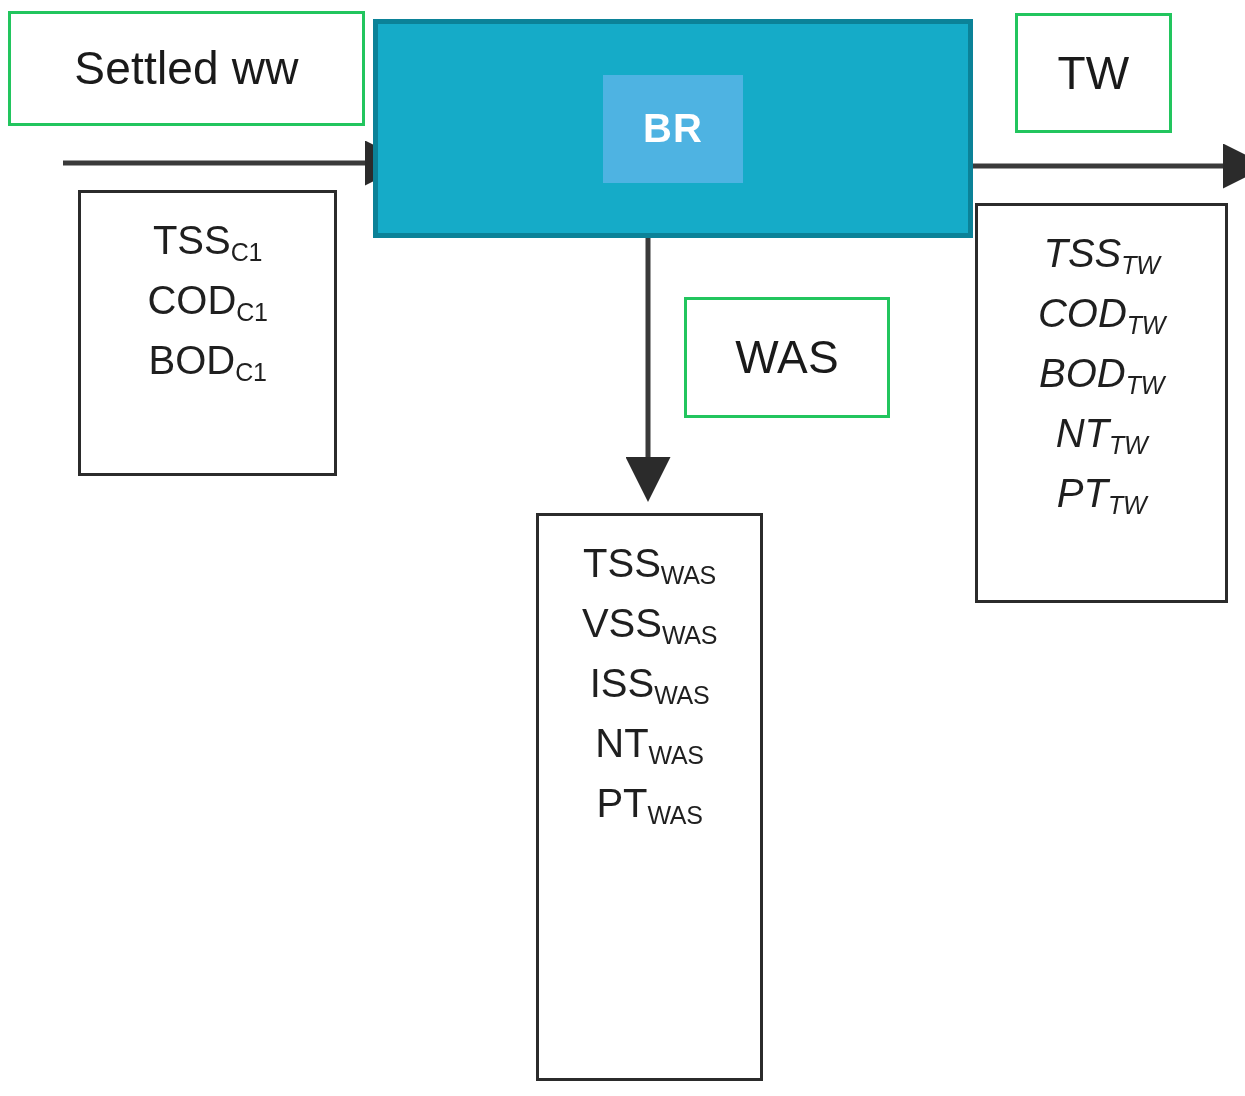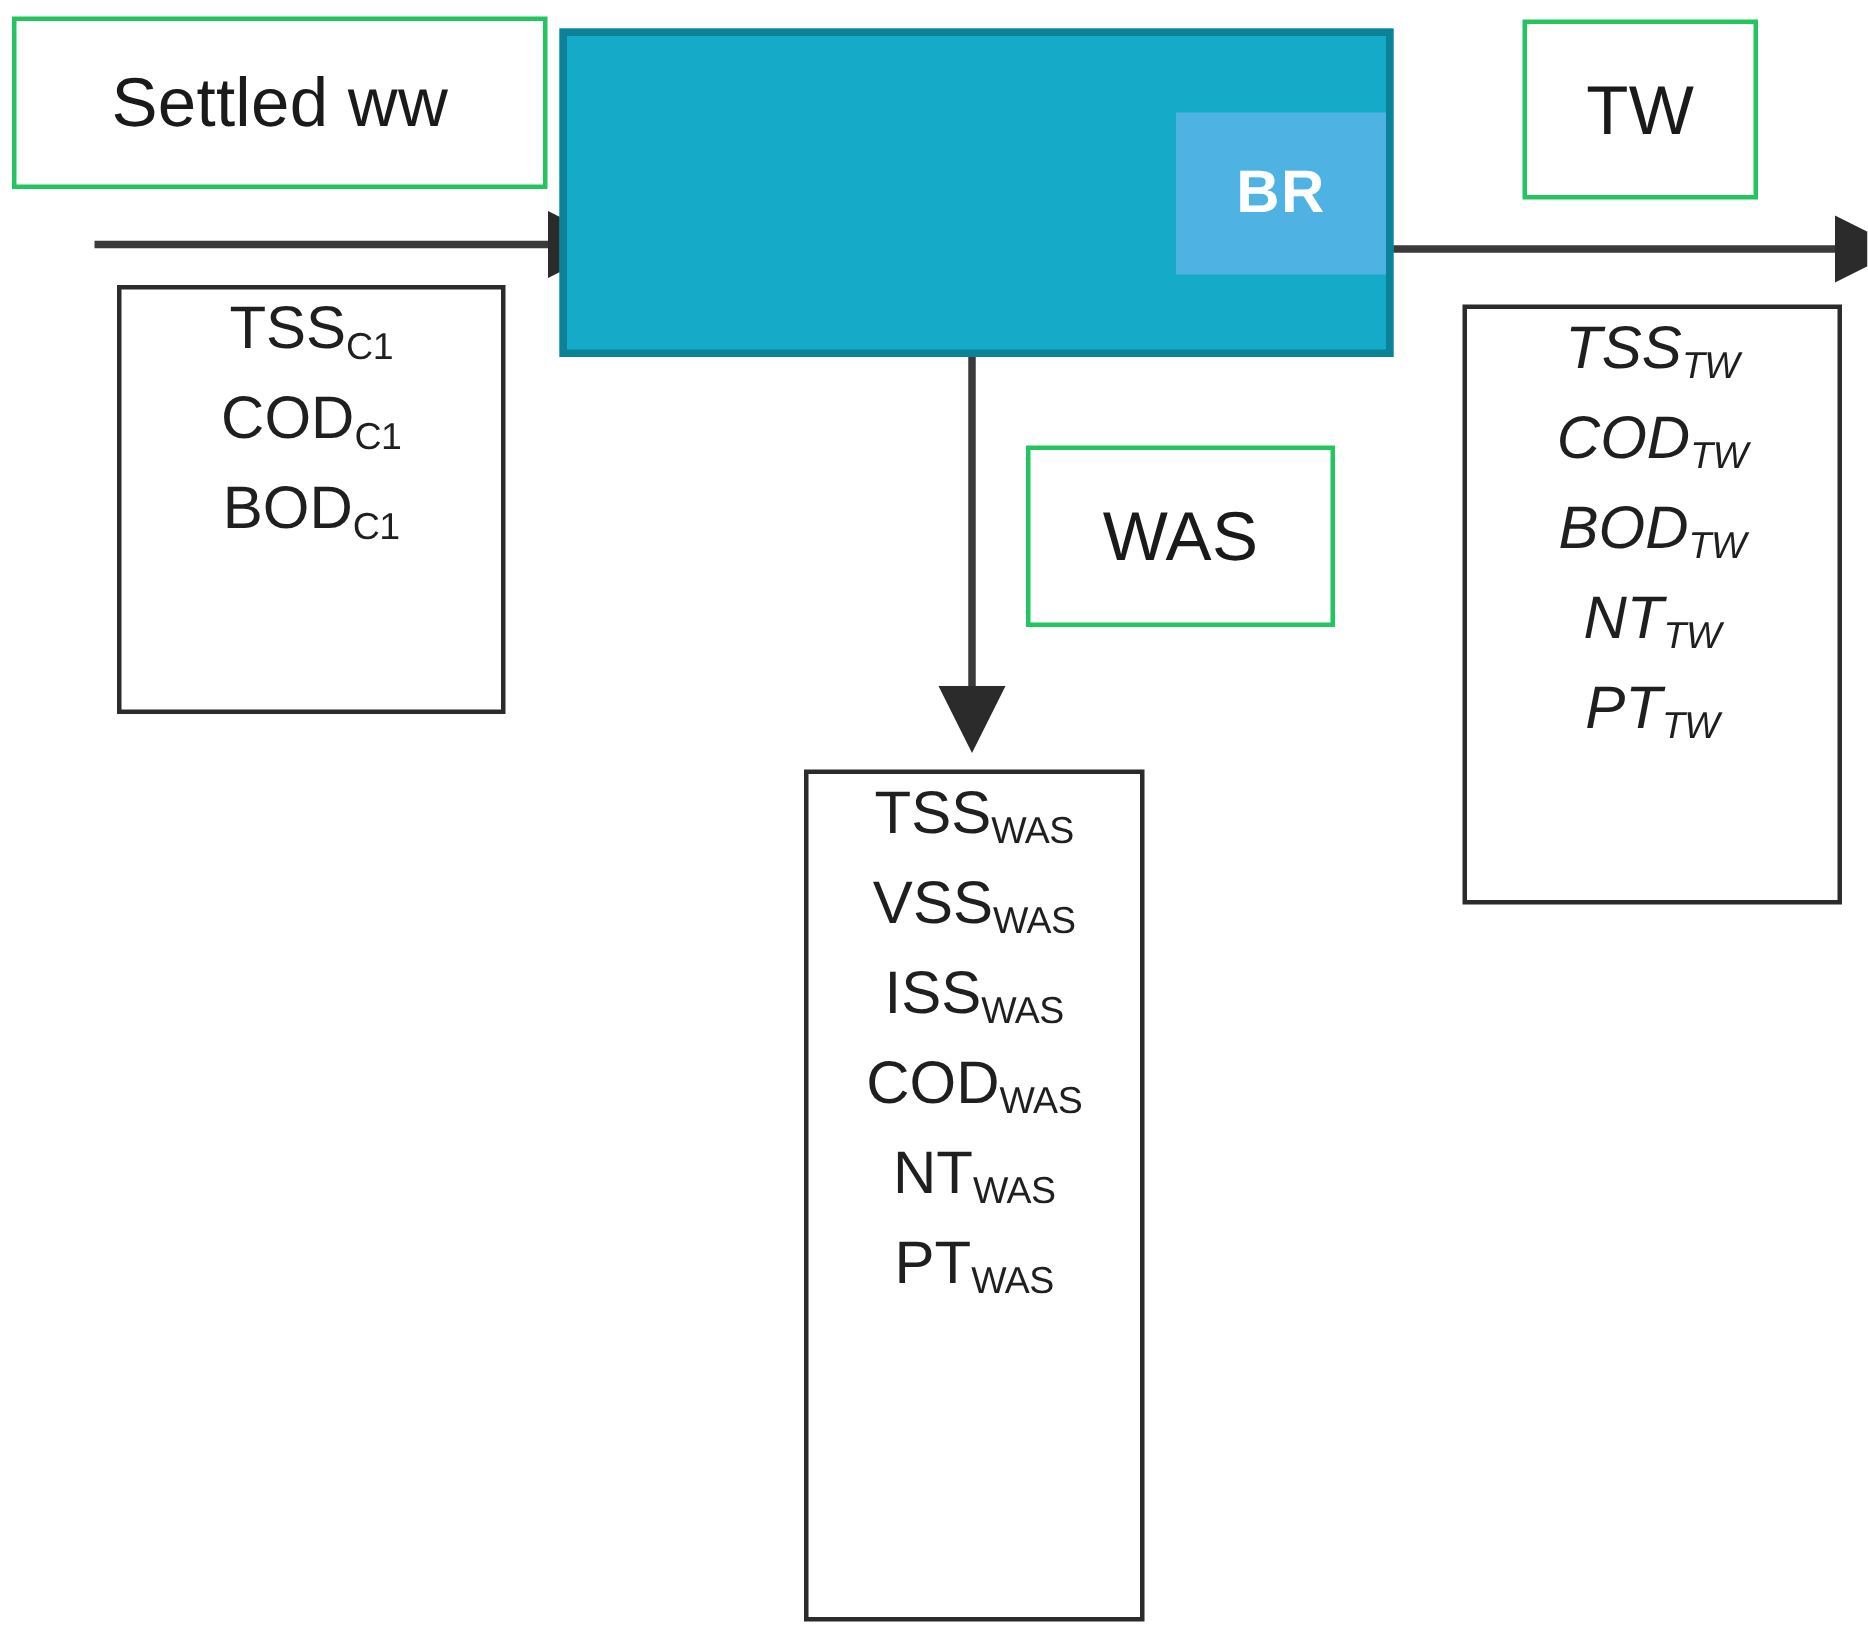--- a/index.html
+++ b/index.html
@@ -40,21 +40,21 @@
 
   
   .param-box {
     position: absolute;
     box-sizing: border-box;
     background: #ffffff;
     border: 3px solid #2b2b2b;
     display: flex;
     flex-direction: column;
     align-items: center;
-    padding-top: 6px;
+    padding-top: 27px;
   }
   .param-item {
     font-size: 40px;
     color: #1f1f1f;
     line-height: 1.0;
     white-space: nowrap;
     margin-bottom: 20px;
     text-align: center;
   }
   .param-item .sub {
@@ -128,21 +128,21 @@
       <span>TSS</span><span class="sub">C1</span>
     </div>
     <div class="param-item">
       <span>COD</span><span class="sub">C1</span>
     </div>
     <div class="param-item">
       <span>BOD</span><span class="sub">C1</span>
     </div>
   </div>
 
-  <div id="reactor" style="left:373px; top:19px; width:556px; height:219px;justify-content:flex-end;">
+  <div id="reactor" style="left:373px; top:19px; width:600px; height:219px;">
     <div id="reactor-inner">
       <span class="br-text">BR</span>
     </div>
   </div>
 
   <div class="box" id="effluent-label-box" style="left:1015px; top:13px; width:157px; height:120px;">
     <span class="box-label">TW</span>
   </div>
 
   <div class="param-box" id="effluent-params" style="left:975px; top:203px; width:253px; height:400px;font-style:italic;">
@@ -171,23 +171,20 @@
     <div class="param-item">
       <span>TSS</span><span class="sub">WAS</span>
     </div>
     <div class="param-item">
       <span>VSS</span><span class="sub">WAS</span>
     </div>
     <div class="param-item">
       <span>ISS</span><span class="sub">WAS</span>
     </div>
     <div class="param-item">
-      <span>COD</span><span class="sub">WAS</span>
-    </div>
-    <div class="param-item">
       <span>NT</span><span class="sub">WAS</span>
     </div>
     <div class="param-item">
       <span>PT</span><span class="sub">WAS</span>
     </div>
   </div>
 
 </div>
 
 </body></html>

